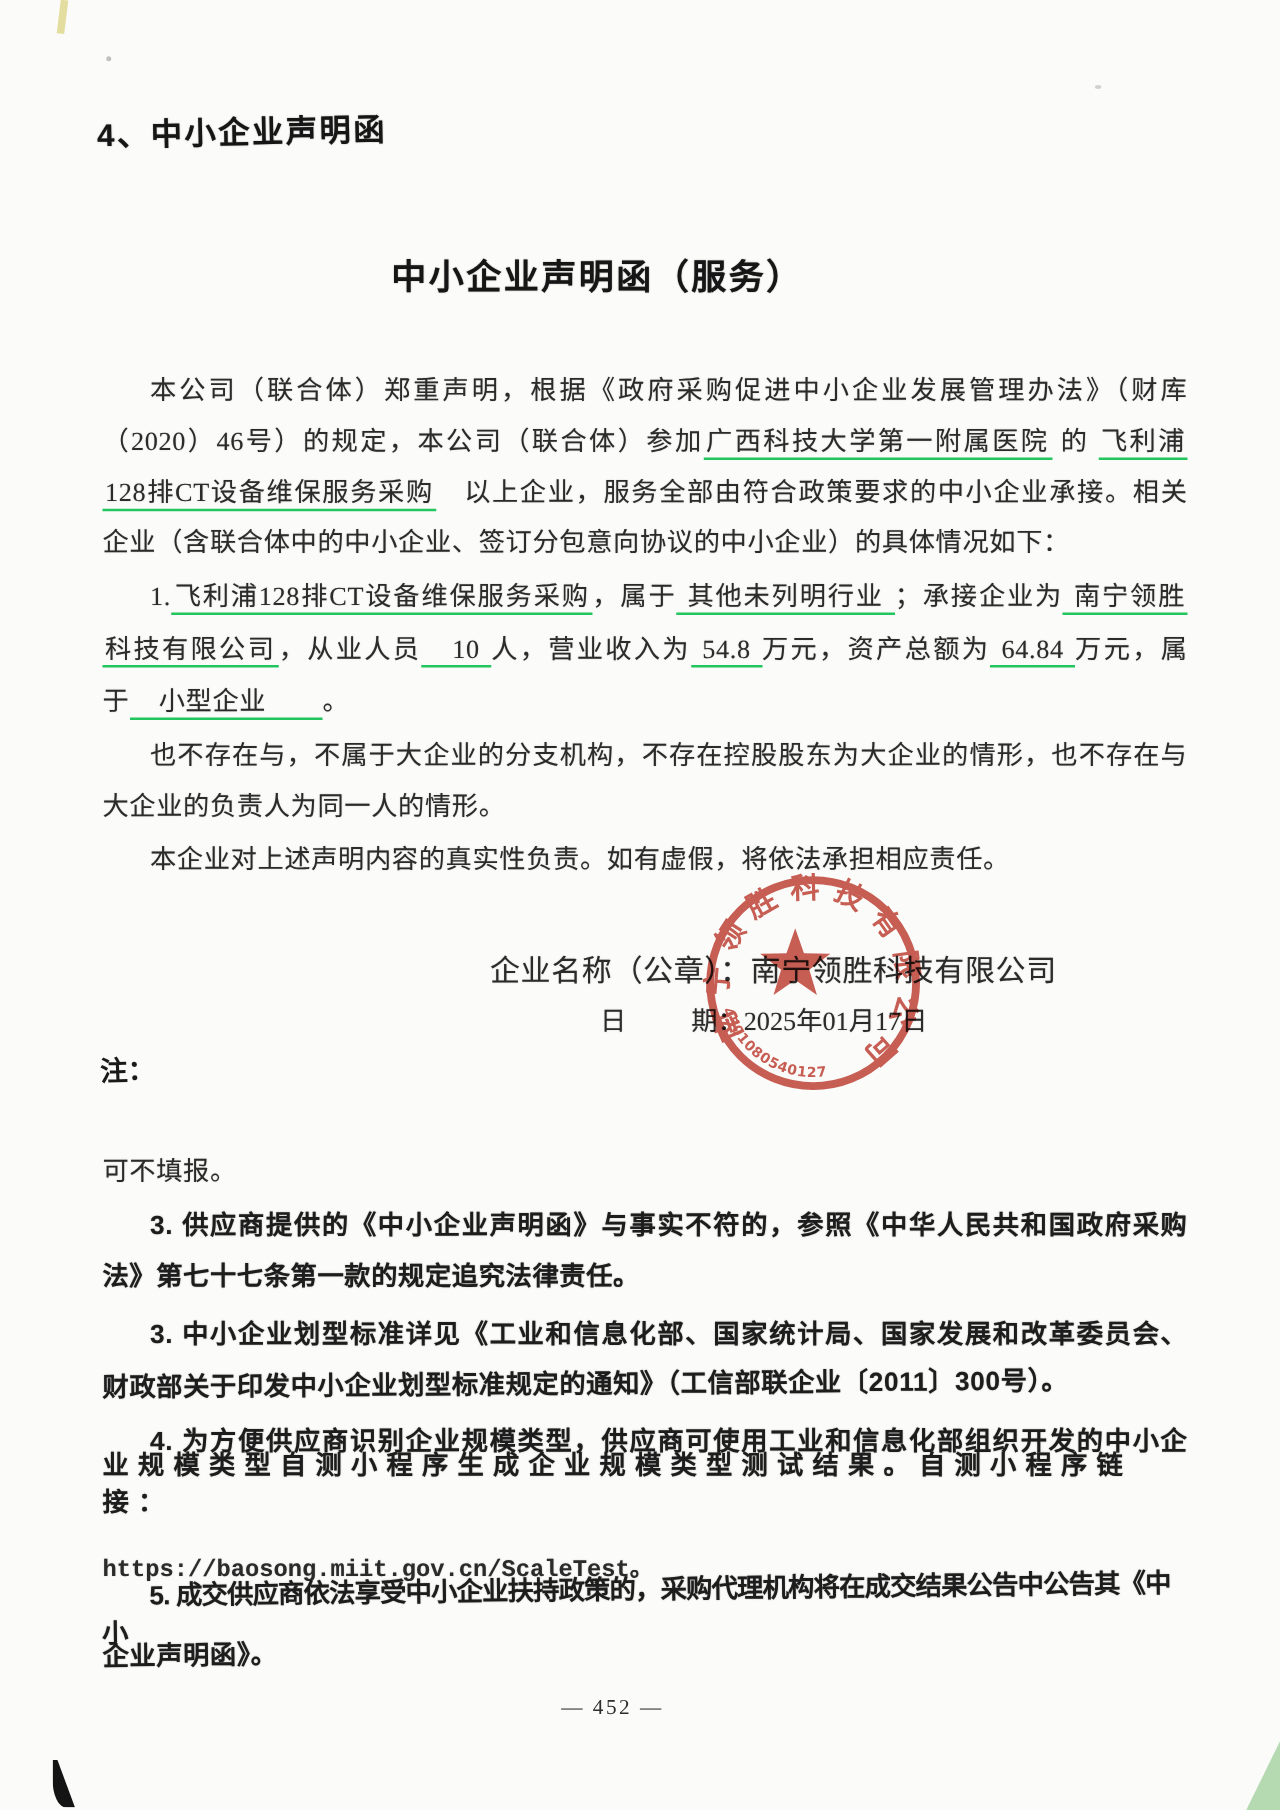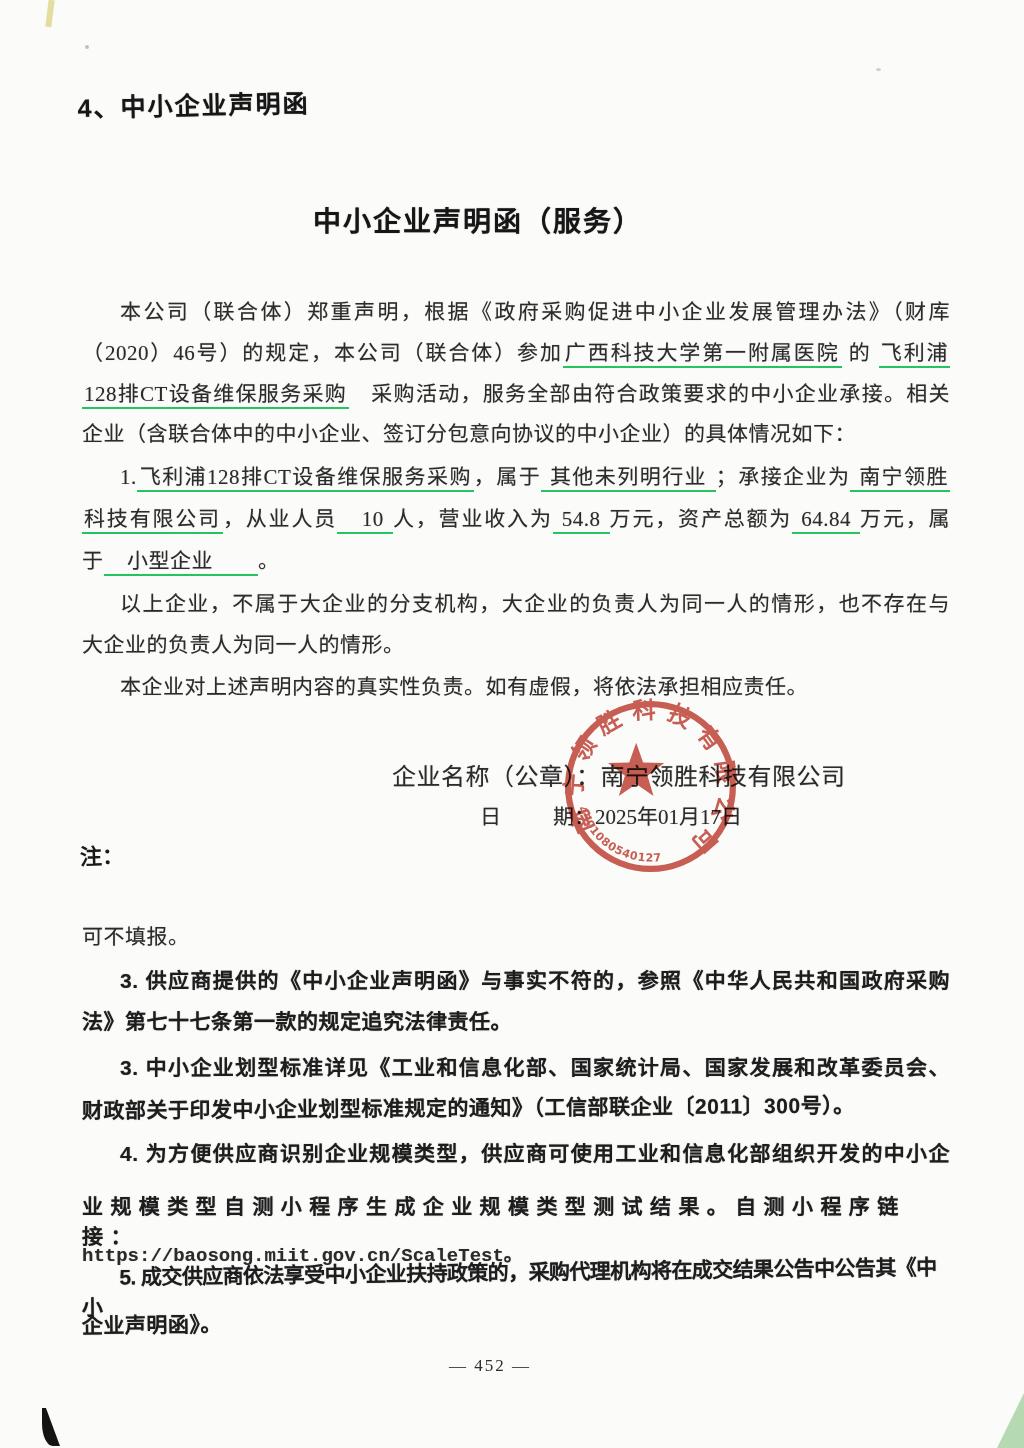--- a/index.html
+++ b/index.html
@@ -60,28 +60,28 @@
 </head>
 <body>
 
 <div class="page">
 
   <div class="section-heading">4、中小企业声明函</div>
   <div class="doc-title">中小企业声明函（服务）</div>
 
   <div class="line full ind" style="top:297px"><span>本公司（联合体）郑重声明，根据《政府采购促进中小企业发展管理办法》（财库</span></div>
   <div class="line full" style="top:338px"><span>（2020）46号）的规定，本公司（联合体）参加</span><span class="u">广西科技大学第一附属医院</span><span> 的 </span><span class="u">飞利浦</span></div>
-  <div class="line full" style="top:379px"><span class="u">128排CT设备维保服务采购</span><span>　采购活动，服务全部由符合政策要求的中小企业承接。相关</span></div>
+  <div class="line full" style="top:379px"><span class="u">128排CT设备维保服务采购</span><span>　以上企业，服务全部由符合政策要求的中小企业承接。相关</span></div>
   <div class="line" style="top:419px"><span>企业（含联合体中的中小企业、签订分包意向协议的中小企业）的具体情况如下：</span></div>
 
   <div class="line full ind" style="top:462px"><span>1.</span><span class="u">飞利浦128排CT设备维保服务采购</span><span>，属于</span><span class="u"> 其他未列明行业 </span><span>；承接企业为</span><span class="u"> 南宁领胜</span></div>
   <div class="line full" style="top:504px"><span class="u">科技有限公司</span><span>，从业人员</span><span class="u">　10 </span><span>人，营业收入为</span><span class="u"> 54.8 </span><span>万元，资产总额为</span><span class="u"> 64.84 </span><span>万元，属</span></div>
   <div class="line" style="top:546px"><span>于</span><span class="u">　小型企业　　</span><span>。</span></div>
 
-  <div class="line full ind" style="top:589px"><span>以上企业，不属于大企业的分支机构，大企业的负责人为同一人的情形，也不存在与</span></div>
+  <div class="line full ind" style="top:589px"><span>也不存在与，不属于大企业的分支机构，不存在控股股东为大企业的情形，也不存在与</span></div>
   <div class="line ind" style="top:672px"><span>本企业对上述声明内容的真实性负责。如有虚假，将依法承担相应责任。</span></div>
 
   <div class="line" style="top:630px"><span>大企业的负责人为同一人的情形。</span></div>
 
   <div class="sig-company">企业名称（公章）：南宁领胜科技有限公司</div>
   <div class="sig-date"><span>日</span><span class="date-gap"></span><span>期：2025年01月17日</span></div>
 
   <svg class="stamp" viewBox="0 0 200 200" aria-hidden="true">
     <defs>
       <path id="arcName" d="M 41.8 148.9 A 76 76 0 1 1 138 165.8" fill="none"></path>
@@ -97,21 +97,21 @@
 
   <div class="line" style="top:922px">可不填报。</div>
 
   <div class="line full ind hei" style="top:966px">3. 供应商提供的《中小企业声明函》与事实不符的，参照《中华人民共和国政府采购</div>
   <div class="line hei" style="top:1007px">法》第七十七条第一款的规定追究法律责任。</div>
 
   <div class="line full ind hei" style="top:1053px">3. 中小企业划型标准详见《工业和信息化部、国家统计局、国家发展和改革委员会、</div>
   <div class="line hei" style="top:1093px;transform:rotate(-0.4deg)">财政部关于印发中小企业划型标准规定的通知》（工信部联企业〔2011〕300号）。</div>
 
   <div class="line full ind hei" style="top:1139px">4. 为方便供应商识别企业规模类型，供应商可使用工业和信息化部组织开发的中小企</div>
-  <div class="line hei sp" style="top:1192px">业规模类型自测小程序生成企业规模类型测试结果。自测小程序链接：</div>
+  <div class="line hei sp" style="top:1158px">业规模类型自测小程序生成企业规模类型测试结果。自测小程序链接：</div>
   <div class="line mono" style="top:1221px">https://baosong.miit.gov.cn/ScaleTest。</div>
 
   <div class="line ind hei tight" style="top:1263px;transform:rotate(-0.7deg);transform-origin:left bottom">5. 成交供应商依法享受中小企业扶持政策的，采购代理机构将在成交结果公告中公告其《中小</div>
   <div class="line hei" style="top:1306px;transform:rotate(-0.7deg)">企业声明函》。</div>
 
   <div class="footer-page">— 452 —</div>
 
   <div class="art-yellow"></div>
   <div class="art-dot"></div>
   <div class="art-dot2"></div>

